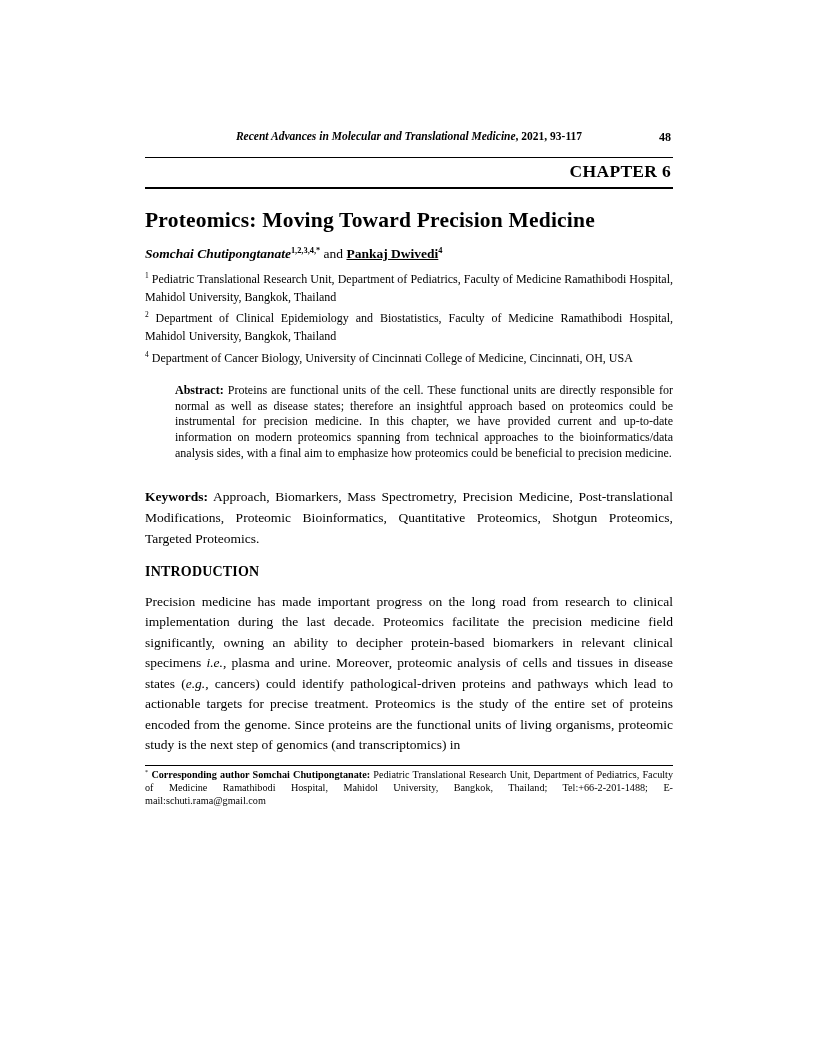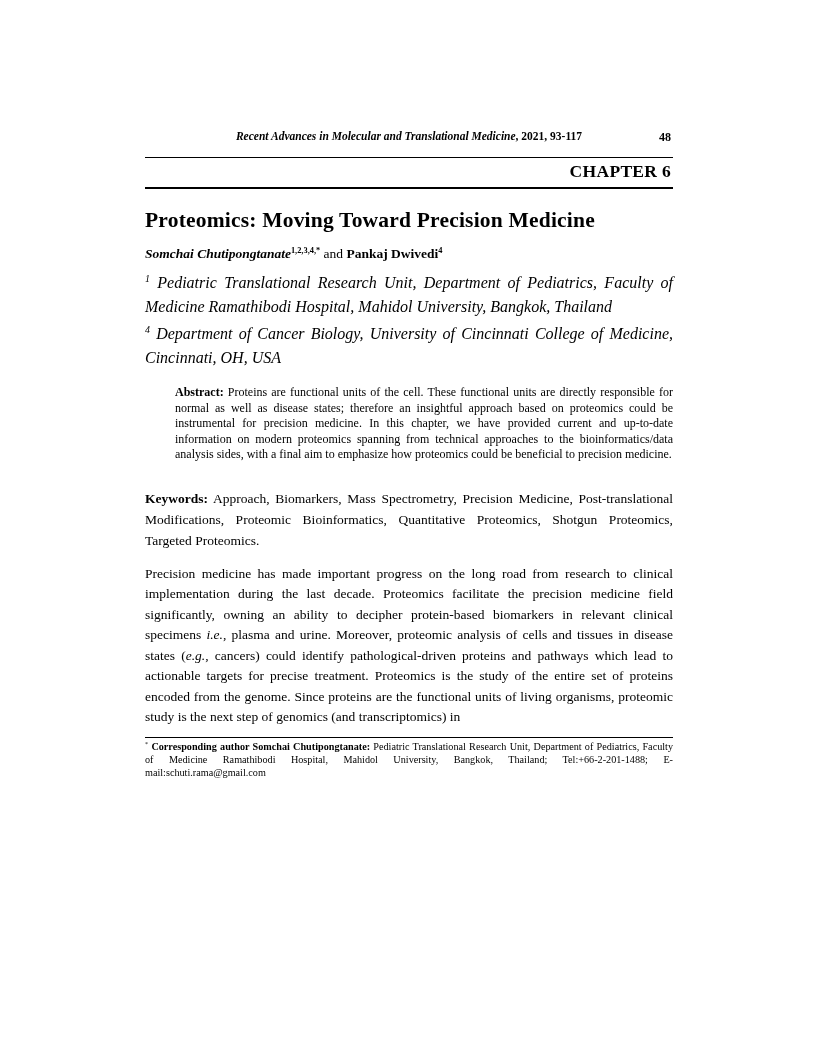--- a/index.html
+++ b/index.html
@@ -51,22 +51,21 @@
     font-size: 21.5px;
     font-weight: bold;
     letter-spacing: 0.2px;
   }
   .authors {
     margin-top: 13px;
     font-size: 13.5px;
   }
   .affiliations { margin-top: 9px; }
   .affiliation {
-    font-style: italic;
-    font-size: 16px;
+    font-size: 12px;
     line-height: 1.47;
     text-align: justify;
     margin-bottom: 4px;
   }
   .abstract {
     margin-top: 16px;
     margin-left: 30px;
     font-size: 12px;
     line-height: 1.3;
     text-align: justify;
@@ -114,31 +113,33 @@
       <span class="running-title"><span style="font-weight: bold; font-style: italic;">Recent Advances in Molecular and Translational Medicine</span><span style="font-weight: bold;">, 2021, 93-117</span></span>
       <span class="page-number">48</span>
     </div>
 
     <div class="rule-top"></div>
     <div class="chapter-label">CHAPTER 6</div>
     <div class="rule-bottom"></div>
 
     <h1 class="chapter-title">Proteomics: Moving Toward Precision Medicine</h1>
 
-    <div class="authors"><span style="font-weight: bold; font-style: italic;">Somchai Chutipongtanate</span><sup style="font-weight: bold;">1,2,3,4,*</sup><span> and </span><span style="font-weight: bold;">Pankaj Dwivedi</span><sup style="font-weight: bold;">4</sup></div>
+    <div class="authors"><span style="font-weight: bold; font-style: italic;">Somchai Chutipongtanate</span><sup style="font-weight: bold;">1,2,3,4,*</sup><span> and </span><span style="font-weight: bold; text-decoration: underline;">Pankaj Dwivedi</span><sup style="font-weight: bold;">4</sup></div>
 
     <div class="affiliations">
       <p class="affiliation"><sup>1</sup><span> Pediatric Translational Research Unit, Department of Pediatrics, Faculty of Medicine Ramathibodi Hospital, Mahidol University, Bangkok, Thailand</span></p>
+      <p class="affiliation"><sup>2</sup><span> Department of Clinical Epidemiology and Biostatistics, Faculty of Medicine Ramathibodi Hospital, Mahidol University, Bangkok, Thailand</span></p>
       <p class="affiliation"><sup>4</sup><span> Department of Cancer Biology, University of Cincinnati College of Medicine, Cincinnati, OH, USA</span></p>
     </div>
 
     <p class="abstract"><span style="font-weight: bold;">Abstract:</span><span> Proteins are functional units of the cell. These functional units are directly responsible for normal as well as disease states; therefore an insightful approach based on proteomics could be instrumental for precision medicine. In this chapter, we have provided current and up-to-date information on modern proteomics spanning from technical approaches to the bioinformatics/data analysis sides, with a final aim to emphasize how proteomics could be beneficial to precision medicine.</span></p>
 
     <p class="keywords"><span style="font-weight: bold;">Keywords:</span><span> Approach, Biomarkers, Mass Spectrometry, Precision Medicine, Post-translational Modifications, Proteomic Bioinformatics, Quantitative Proteomics, Shotgun Proteomics, Targeted Proteomics.</span></p>
 
+    <h2 class="section-heading">INTRODUCTION</h2>
 
     <p class="body-paragraph"><span>Precision medicine has made important progress on the long road from research to clinical implementation during the last decade. Proteomics facilitate the precision medicine field significantly, owning an ability to decipher protein-based biomarkers in relevant clinical specimens </span><span style="font-style: italic;">i.e.</span><span>, plasma and urine. Moreover, proteomic analysis of cells and tissues in disease states (</span><span style="font-style: italic;">e.g.</span><span>, cancers) could identify pathological-driven proteins and pathways which lead to actionable targets for precise treatment. Proteomics is the study of the entire set of proteins encoded from the genome. Since proteins are the functional units of living organisms, proteomic study is the next step of genomics (and transcriptomics) in</span></p>
 
     <div class="footnote-rule"></div>
     <p class="footnote"><sup>*</sup><span> </span><span style="font-weight: bold;">Corresponding author Somchai Chutipongtanate:</span><span> Pediatric Translational Research Unit, Department of Pediatrics, Faculty of Medicine Ramathibodi Hospital, Mahidol University, Bangkok, Thailand; Tel:+66-2-201-1488; E-mail:schuti.rama@gmail.com</span></p>
 
 
   </div>
 </div>
 

